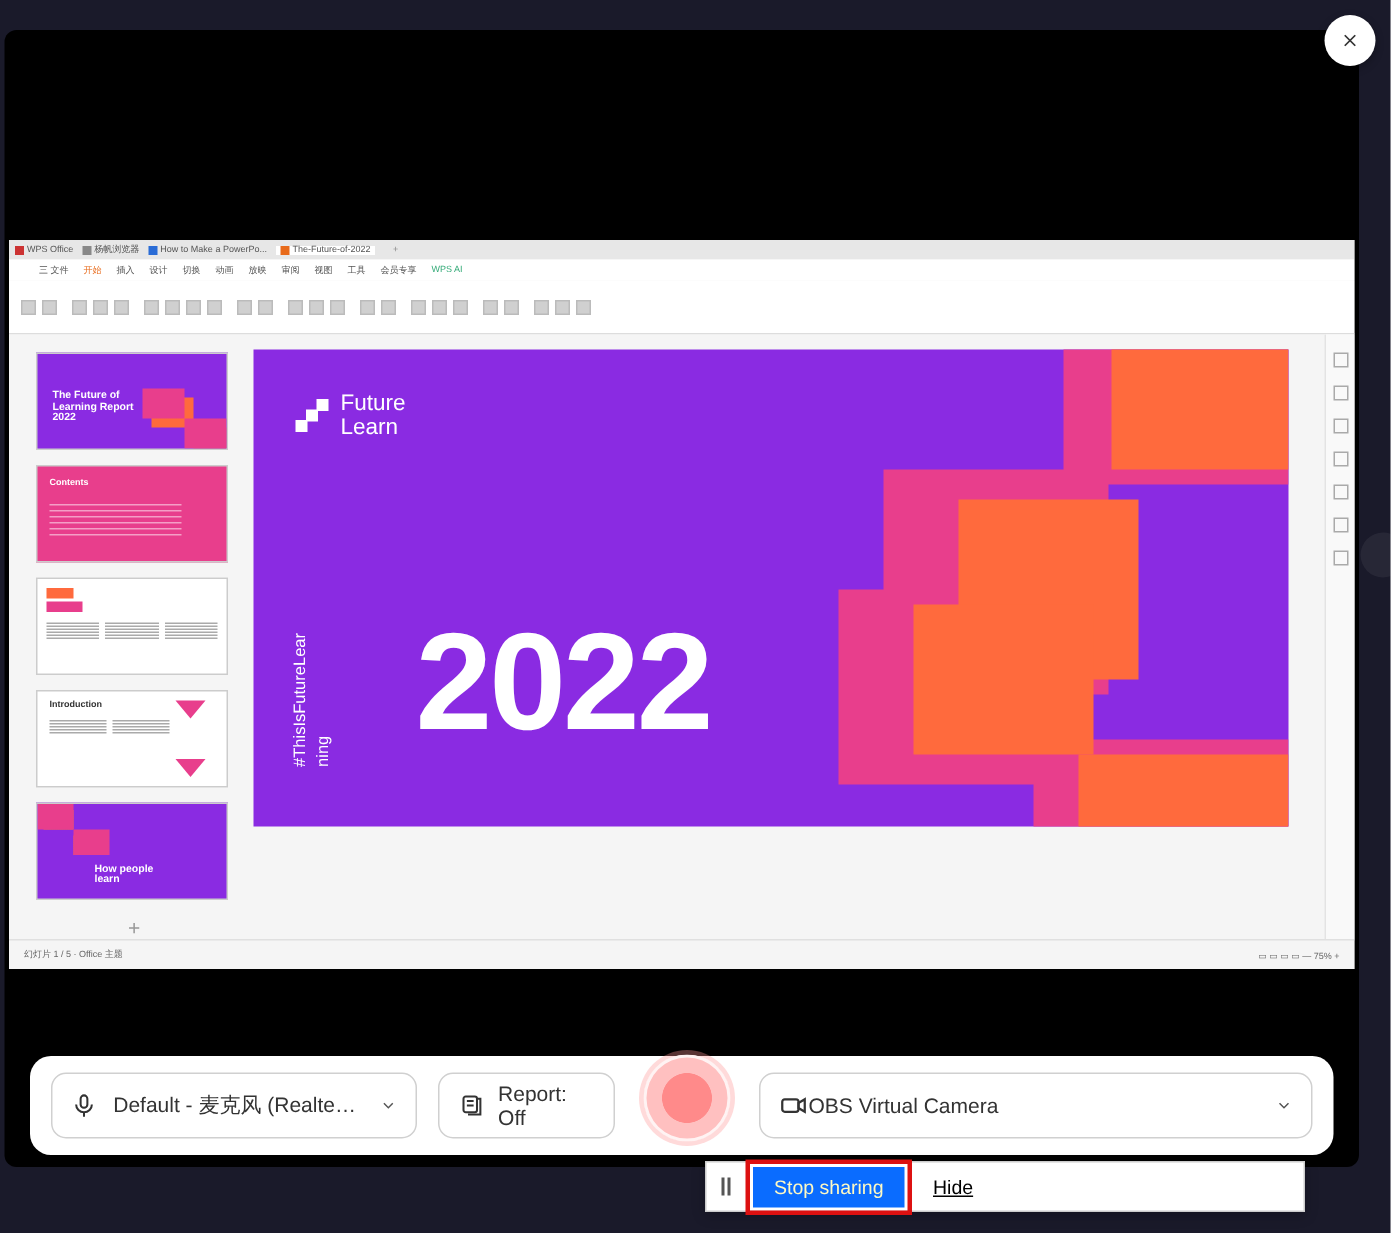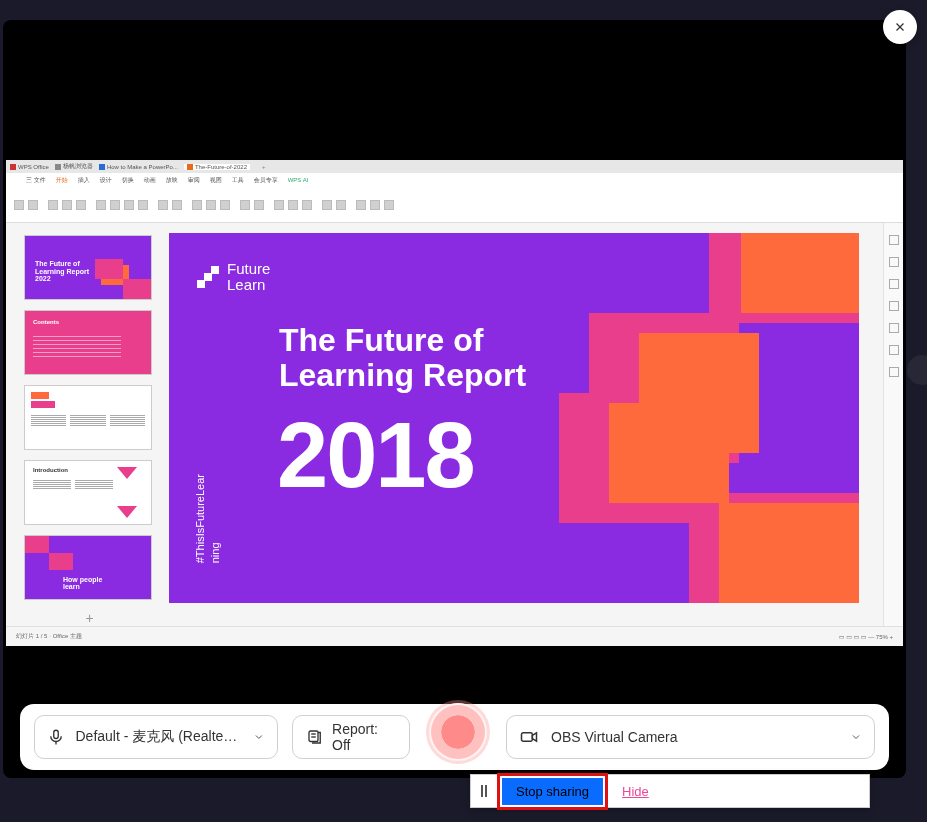--- a/index.html
+++ b/index.html
@@ -127,21 +127,21 @@
       linear-gradient(#ff6a3d,#ff6a3d) 4px 4px/20px 13px no-repeat,
       linear-gradient(#ff6a3d,#ff6a3d) 24px 21px/20px 13px no-repeat;}
   .th5 .txt{position:absolute; left:38px; top:40px; color:#fff; font-weight:700; font-size:7px;}
   .add-slide { text-align:center; color:#999; font-size:14px; cursor:pointer;}
 
   .main-slide {
     position: relative;
     margin: 10px 10px 0 8px;
     flex: 1;
     max-width: 690px;
-    height: 370px;
+    height: 318px;
     background: #8a2be2;
     overflow:hidden;
   }
   .main-slide .big-step {
     position:absolute; right:0; top:0; width:330px; height:390px;
   }
   .bs-pink1{position:absolute; right:0; top:-60px; width:150px; height:150px; background:#e83e8c;}
   .bs-pink2{position:absolute; right:120px; top:80px; width:150px; height:150px; background:#e83e8c;}
   .bs-pink3{position:absolute; right:0; bottom:-40px; width:170px; height:170px; background:#e83e8c;}
   .bs-pink4{position:absolute; right:150px; bottom:100px; width:150px; height:130px; background:#e83e8c;}
@@ -205,21 +205,21 @@
     height:44px; border:1px solid #d0d0d0; border-radius:10px;
     display:flex; align-items:center; padding:0 12px;
     font-size:14px; color:#333; background:#fff; cursor:pointer;
     gap:10px;
   }
   .mic-pill { width:244px; justify-content:space-between;}
   .mic-pill .left{display:flex;align-items:center;gap:10px; overflow:hidden;}
   .mic-pill .label{white-space:nowrap; overflow:hidden; text-overflow:ellipsis; max-width:170px;}
   .coach-pill { width:118px; gap:8px;}
   .cam-pill { flex:1; justify-content:space-between;}
-  .cam-pill .left{display:flex;align-items:center;gap:12px;}
+  .cam-pill .left{display:flex;align-items:center;gap:0;}
   .chev { width:12px;height:12px; }
   .icon-box{width:20px;height:20px;display:flex;align-items:center;justify-content:center;}
 
   .rec-wrap {
     width:68px; display:flex; align-items:center; justify-content:center;
   }
   .rec-btn {
     width:58px;height:58px;border-radius:50%;
     background: radial-gradient(circle at center,#ff8a8a 0 40%, #ffc0c0 41% 70%, rgba(255,160,160,.4) 71% 100%);
     box-shadow: inset 0 0 0 2px rgba(255,255,255,.8), 0 0 0 3px rgba(255,150,150,.35);
@@ -236,26 +236,26 @@
     border:1px solid #ccc;
     box-shadow: 0 2px 8px rgba(0,0,0,.25);
     display:flex; align-items:center;
     padding: 0 10px; gap:10px;
     font-size:13px; color:#333;
     z-index:60;
   }
   .share-bar .pause{display:flex;gap:2px;}
   .share-bar .pause span{width:2px;height:12px;background:#555;}
   .stop-btn {
-    background:#0a6cff; color:#000000;
+    background:#0a6cff; color:#fef9c3;
     border:none; padding:6px 14px;
     font-size:13px; cursor:pointer;
   }
   .stop-wrap{ border:3px solid #d11; padding:2px;}
-  .hide-link{ color:#ec4899; text-decoration:underline; cursor:pointer; margin-left:4px;}
+  .hide-link{ color:#000000; text-decoration:underline; cursor:pointer; margin-left:4px;}
   .hint-circle{
     position:absolute; right:-10px; top:355px;
     width:30px;height:30px;border-radius:50%;
     background: rgba(255,255,255,.06);
   }
 </style>
 </head>
 <body>
 
 <div class="recorder-window">
@@ -430,23 +430,21 @@
           <div class="bs-or1"></div>
             <div class="bs-or2"></div>
             <div class="bs-or3"></div>
             <div class="bs-or4"></div>
         </div>
         <div class="logo">
           <div class="logo-mark"></div>
           <div style="white-space:pre-line">Future
 Learn</div>
         </div>
-        <div class="slide-title" style="white-space:pre-line">The Future of
-Learning Report</div>
-        <div class="slide-year">2018</div>
+        <div class="slide-year">2022</div>
         <div class="hashtag" style="white-space:pre-line">#ThisIsFutureLear
 ning</div>
       </div>
 
       <div class="side-tools">
         <div></div>
           <div></div>
           <div></div>
           <div></div>
           <div></div>

